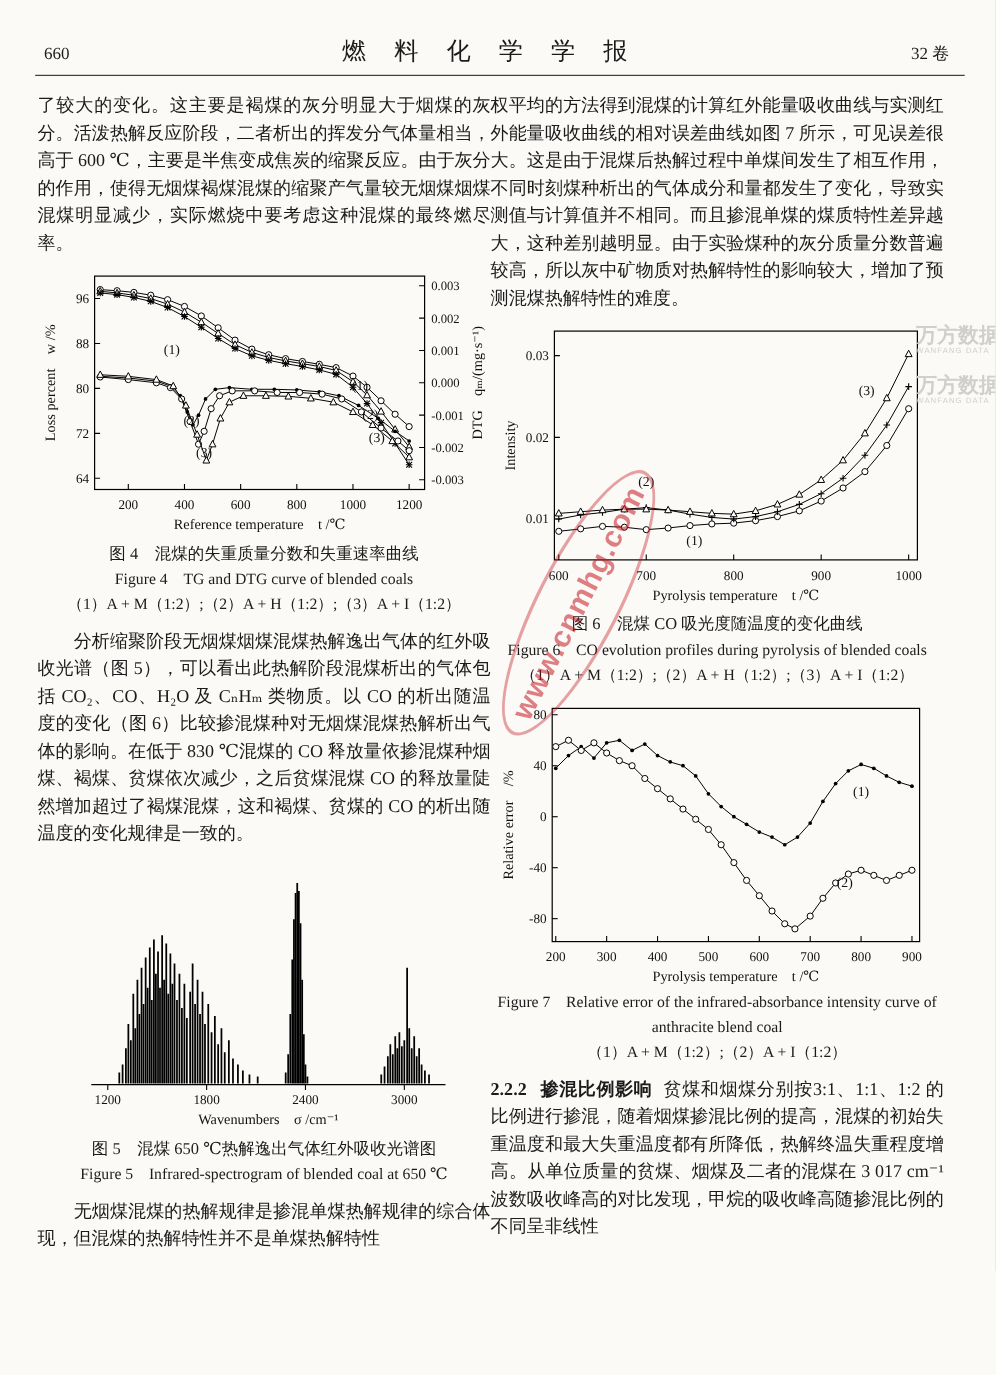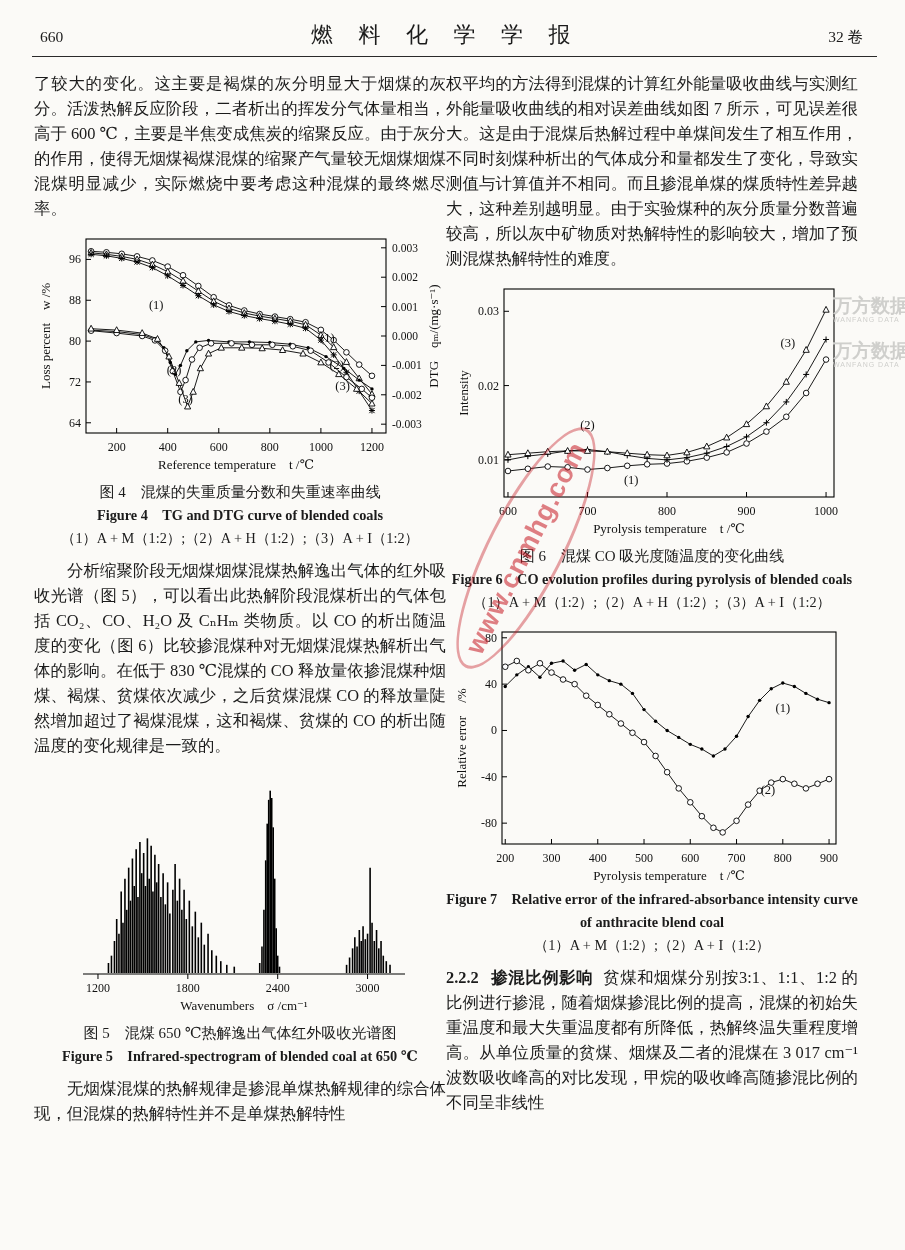--- a/index.html
+++ b/index.html
@@ -1,28 +1,28 @@
 <!DOCTYPE html>
 <html><head>
 <meta charset="utf-8">
 <style>
   html,body{margin:0;padding:0;background:#dedede;}
   .page{position:relative;width:905px;height:1250px;background:#fbfaf7;overflow:hidden;
         color:#1b1b1b;font-family:"Liberation Serif","DejaVu Serif",serif;}
   header{display:flex;justify-content:space-between;align-items:baseline;
-         padding:20px 42px 0 40px;font-size:15.5px;}
+         padding:32px 42px 0 40px;font-size:15.5px;}
   .journal-title{letter-spacing:10px;font-size:22px;}
   .rule{border-top:1.4px solid #2a2a2a;margin:6px 28px 14px 32px;}
   .columns{display:flex;padding:0 12px 0 34px;}
   .col{width:412px;}
   .col p{margin:0;font-size:16.4px;line-height:25px;text-align:justify;text-justify:inter-ideograph;}
   figure{margin:8px 0 8px;text-align:center;}
   figcaption{line-height:23px;}
   .cap-cn{font-size:15px;margin-top:4px;}
-  .cap-en{font-size:14.3px;font-weight:bold;}
+  .cap-en{font-size:14.3px;}
   .cap-legend{font-size:14.3px;}
   .section-para .sec-num{font-weight:bold;}
   .section-para .sec-title{font-weight:bold;margin:12px 10px 0 12px;}
   svg{vertical-align:top;}
   
   .stamp{position:absolute;left:392px;top:510px;width:262px;height:70px;
          border:3px solid rgba(198,24,34,.40);border-radius:50%;
          transform:rotate(-63deg);display:flex;align-items:center;justify-content:center;
          color:rgba(198,24,34,.55);font-size:27px;font-weight:bold;letter-spacing:1px;
          font-family:"Liberation Sans","DejaVu Sans",sans-serif;pointer-events:none;}

